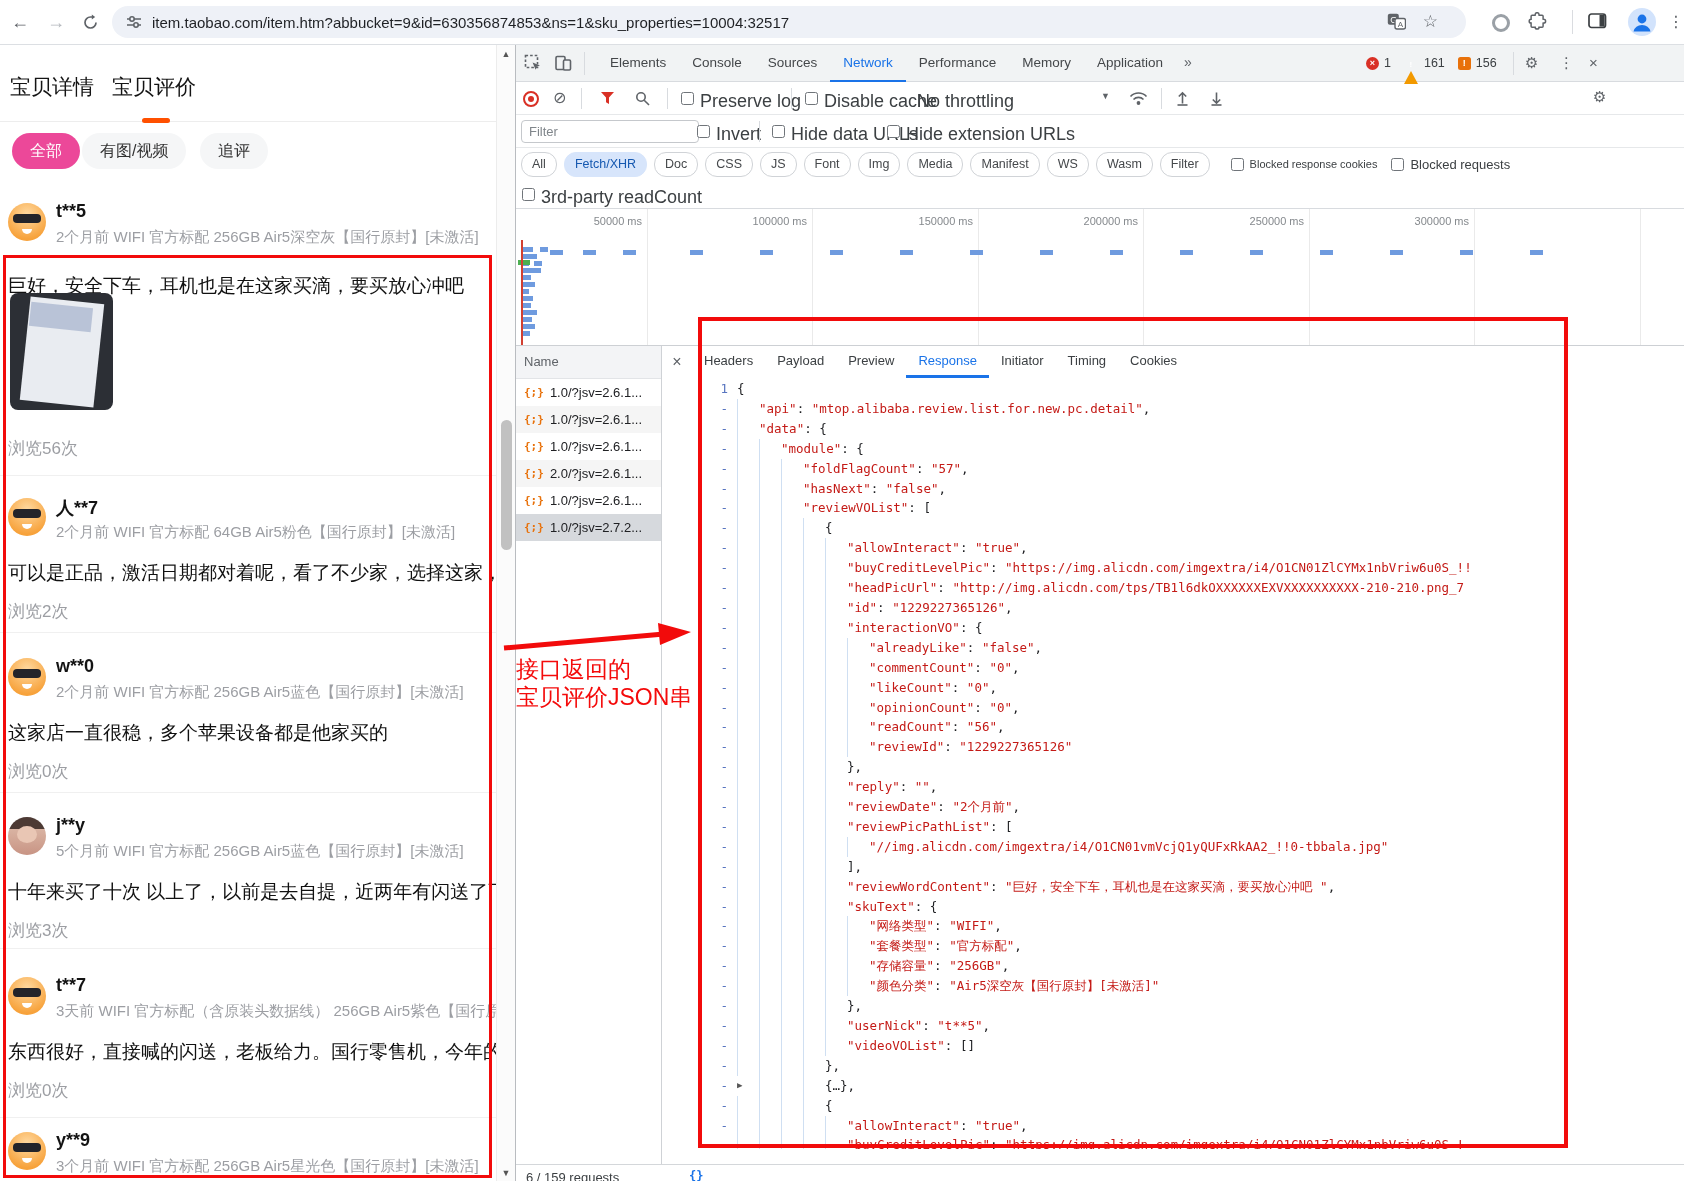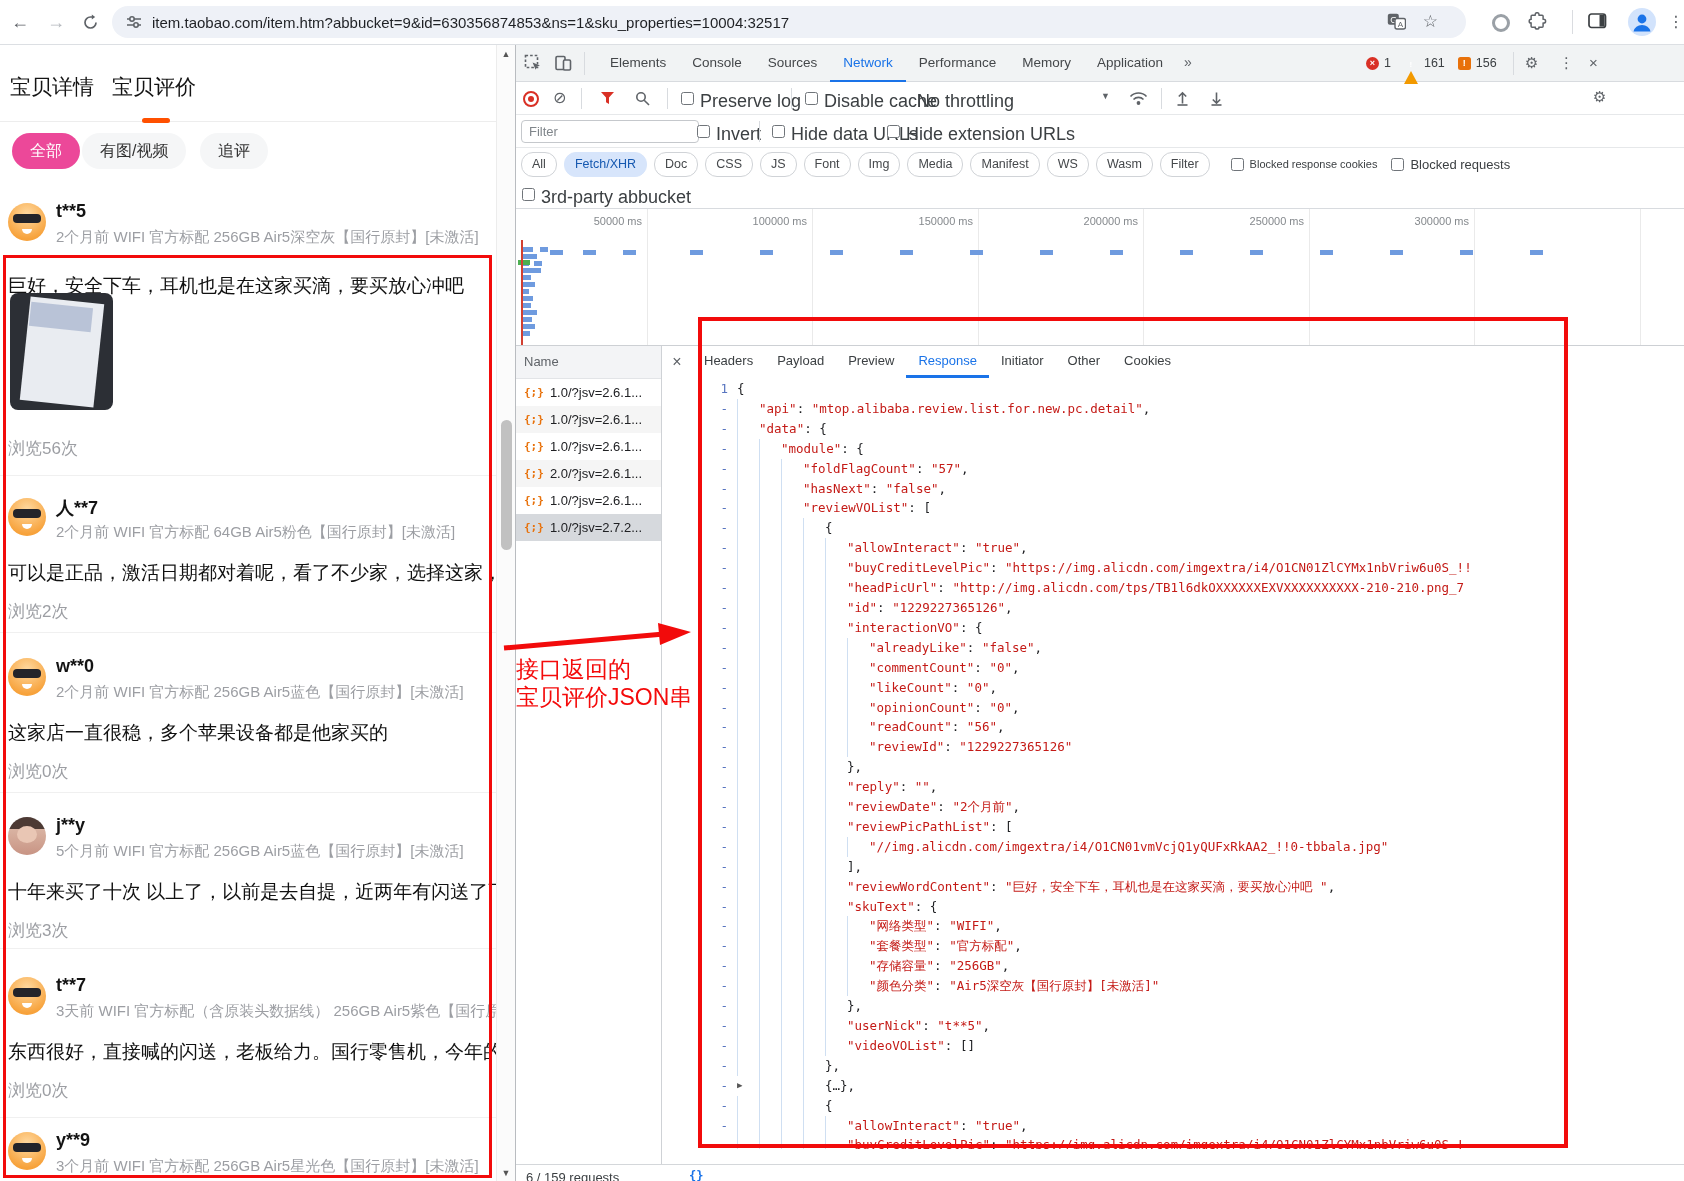--- a/index.html
+++ b/index.html
@@ -343,21 +343,21 @@
         <span class="nc">Wasm</span>
         <span class="nc">Filter</span>
         <span class="bcb"></span>
         <span style="font-size: 11px; color: rgb(60, 64, 67); white-space: nowrap;">Blocked response cookies</span>
         <span class="bcb"></span>
         <span style="font-size: 13px; color: rgb(60, 64, 67); white-space: nowrap;">Blocked requests</span>
       </div>
 
     <div class="dthird">
       <span class="cb" style="left:6px;top:8px"></span>
-      <span class="lbl" style="left:25px;top:7px">3rd-party abbucket</span>
+      <span class="lbl" style="left:25px;top:7px">3rd-party readCount</span>
     </div>
 
     <div class="dtl" id="dtl">
         <div class="gline" style="left: 131px;"></div>
         <div class="gline" style="left: 296px;"></div>
         <div class="gline" style="left: 462px;"></div>
         <div class="gline" style="left: 627px;"></div>
         <div class="gline" style="left: 793px;"></div>
         <div class="gline" style="left: 958px;"></div>
         <div class="gline" style="left: 1124px;"></div>
@@ -434,21 +434,21 @@
 
     <div class="det">
       <div class="dethead">
         <span class="xcl">×</span>
         <span id="dtabs2" style="display:flex">
             <span class="dtab2">Headers</span>
             <span class="dtab2">Payload</span>
             <span class="dtab2">Preview</span>
             <span class="dtab2 on">Response</span>
             <span class="dtab2">Initiator</span>
-            <span class="dtab2">Other</span>
+            <span class="dtab2">Timing</span>
             <span class="dtab2">Cookies</span>
           </span>
       </div>
       <div class="code" id="code">
           <div class="cl"><span class="g">1</span><span class="p">{</span></div>
           <div class="cl"><span class="g">-</span><span class="ind"></span><span class="s">"api"</span><span class="p">: </span><span class="s">"mtop.alibaba.review.list.for.new.pc.detail"</span><span class="p">,</span></div>
           <div class="cl"><span class="g">-</span><span class="ind"></span><span class="s">"data"</span><span class="p">: {</span></div>
           <div class="cl"><span class="g">-</span><span class="ind"></span><span class="ind"></span><span class="s">"module"</span><span class="p">: {</span></div>
           <div class="cl"><span class="g">-</span><span class="ind"></span><span class="ind"></span><span class="ind"></span><span class="s">"foldFlagCount"</span><span class="p">: </span><span class="s">"57"</span><span class="p">,</span></div>
           <div class="cl"><span class="g">-</span><span class="ind"></span><span class="ind"></span><span class="ind"></span><span class="s">"hasNext"</span><span class="p">: </span><span class="s">"false"</span><span class="p">,</span></div>

